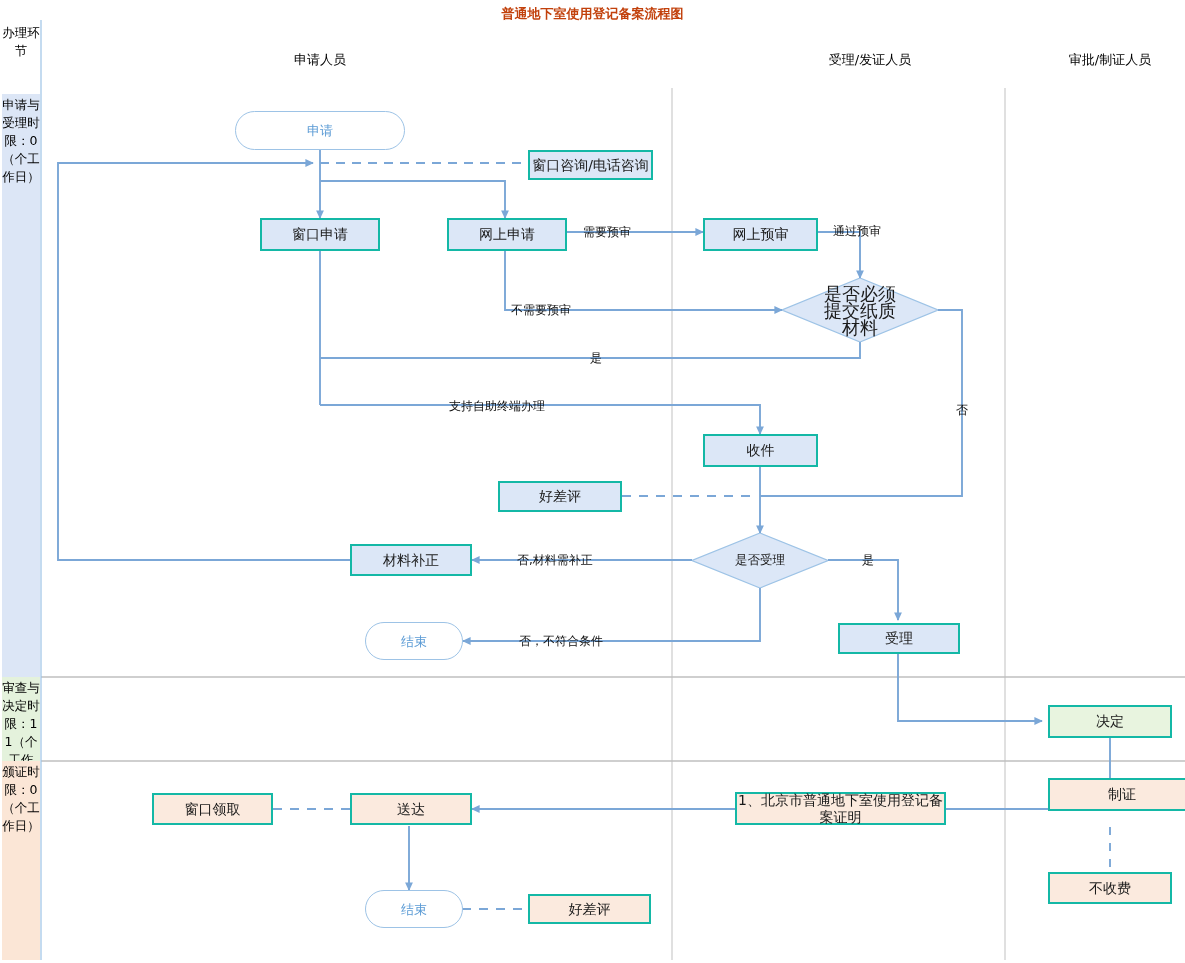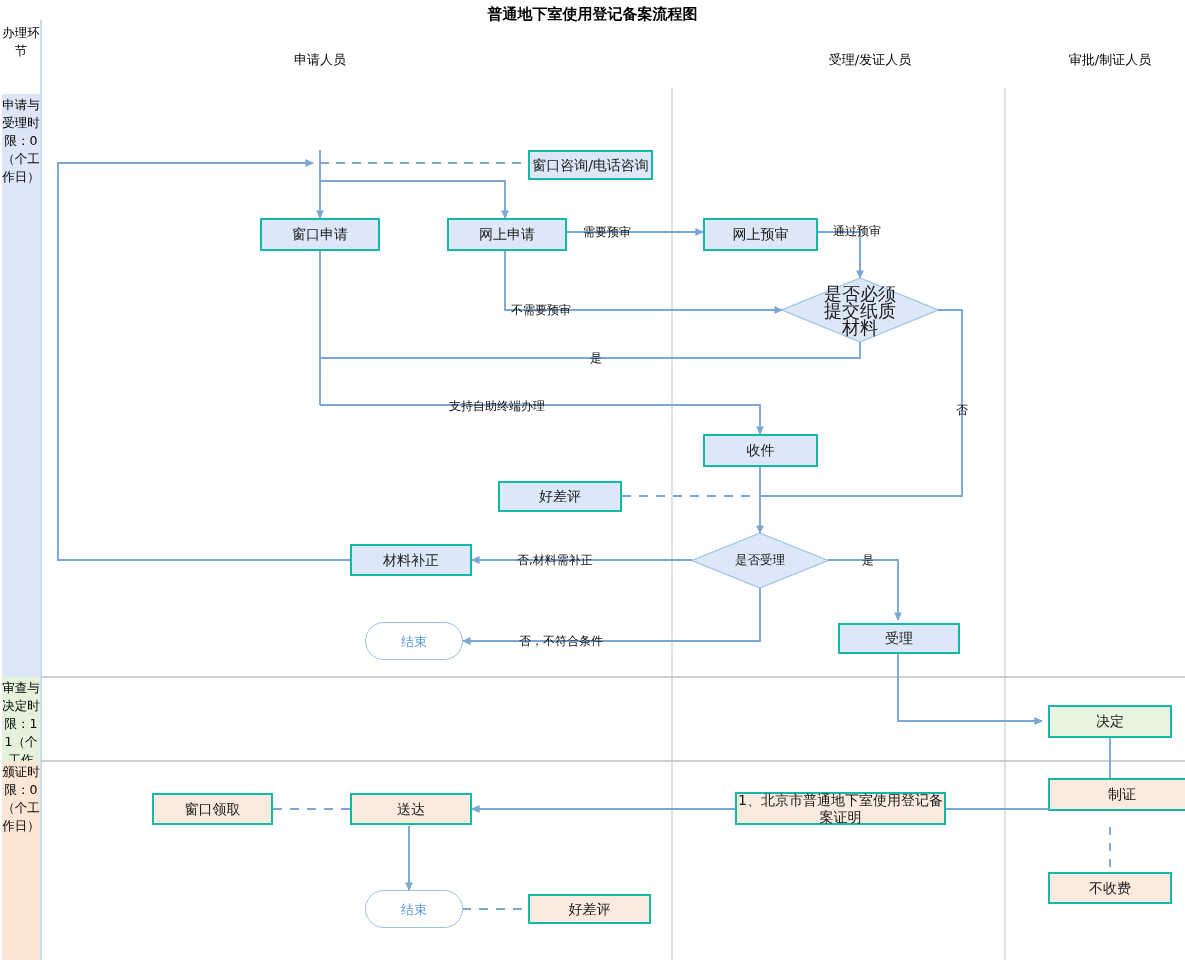--- a/index.html
+++ b/index.html
@@ -20,23 +20,23 @@
     left: 0; top: 0;
     width: 1185px;
     height: 963px;
     pointer-events: none;
   }
   .title {
     position: absolute;
     left: 0; top: 5px;
     width: 1185px;
     text-align: center;
-    font-size: 15px;
+    font-size: 13px;
     font-weight: bold;
-    color: #000000;
+    color: #c2410c;
   }
   .lane-header {
     position: absolute;
     font-size: 13px;
     color: #000;
     text-align: center;
     white-space: nowrap;
   }
   
   .band {
@@ -167,20 +167,21 @@
 
   <div class="band band-plain" style="top:22px; height:72px;">办理环节</div>
   <div class="band band-blue" style="top:94px; height:583px;">申请与受理时限：0（个工作日）</div>
   <div class="band band-green" style="top:677px; height:84px;">审查与决定时限：11（个工作日）</div>
   <div class="band band-peach" style="top:761px; height:199px;">颁证时限：0（个工作日）</div>
 
   <div class="lane-header" style="left:260px; top:51px; width:120px;font-family:Liberation Mono, monospace;">申请人员</div>
   <div class="lane-header" style="left:770px; top:51px; width:200px;">受理/发证人员</div>
   <div class="lane-header" style="left:1040px; top:51px; width:140px;">审批/制证人员</div>
 
+  <div class="node term" style="left:235px; top:111px; width:170px; height:39px;">申请</div>
 
   <div class="node blue" style="left:528px; top:150px; width:125px; height:30px;">窗口咨询/电话咨询</div>
 
   <div class="node blue" style="left:260px; top:218px; width:120px; height:33px;">窗口申请</div>
 
   <div class="node blue" style="left:447px; top:218px; width:120px; height:33px;">网上申请</div>
 
   <div class="node blue" style="left:703px; top:218px; width:115px; height:33px;">网上预审</div>
 
   <div style="position:absolute; left:782px; top:278px; width:156px; height:64px;">

